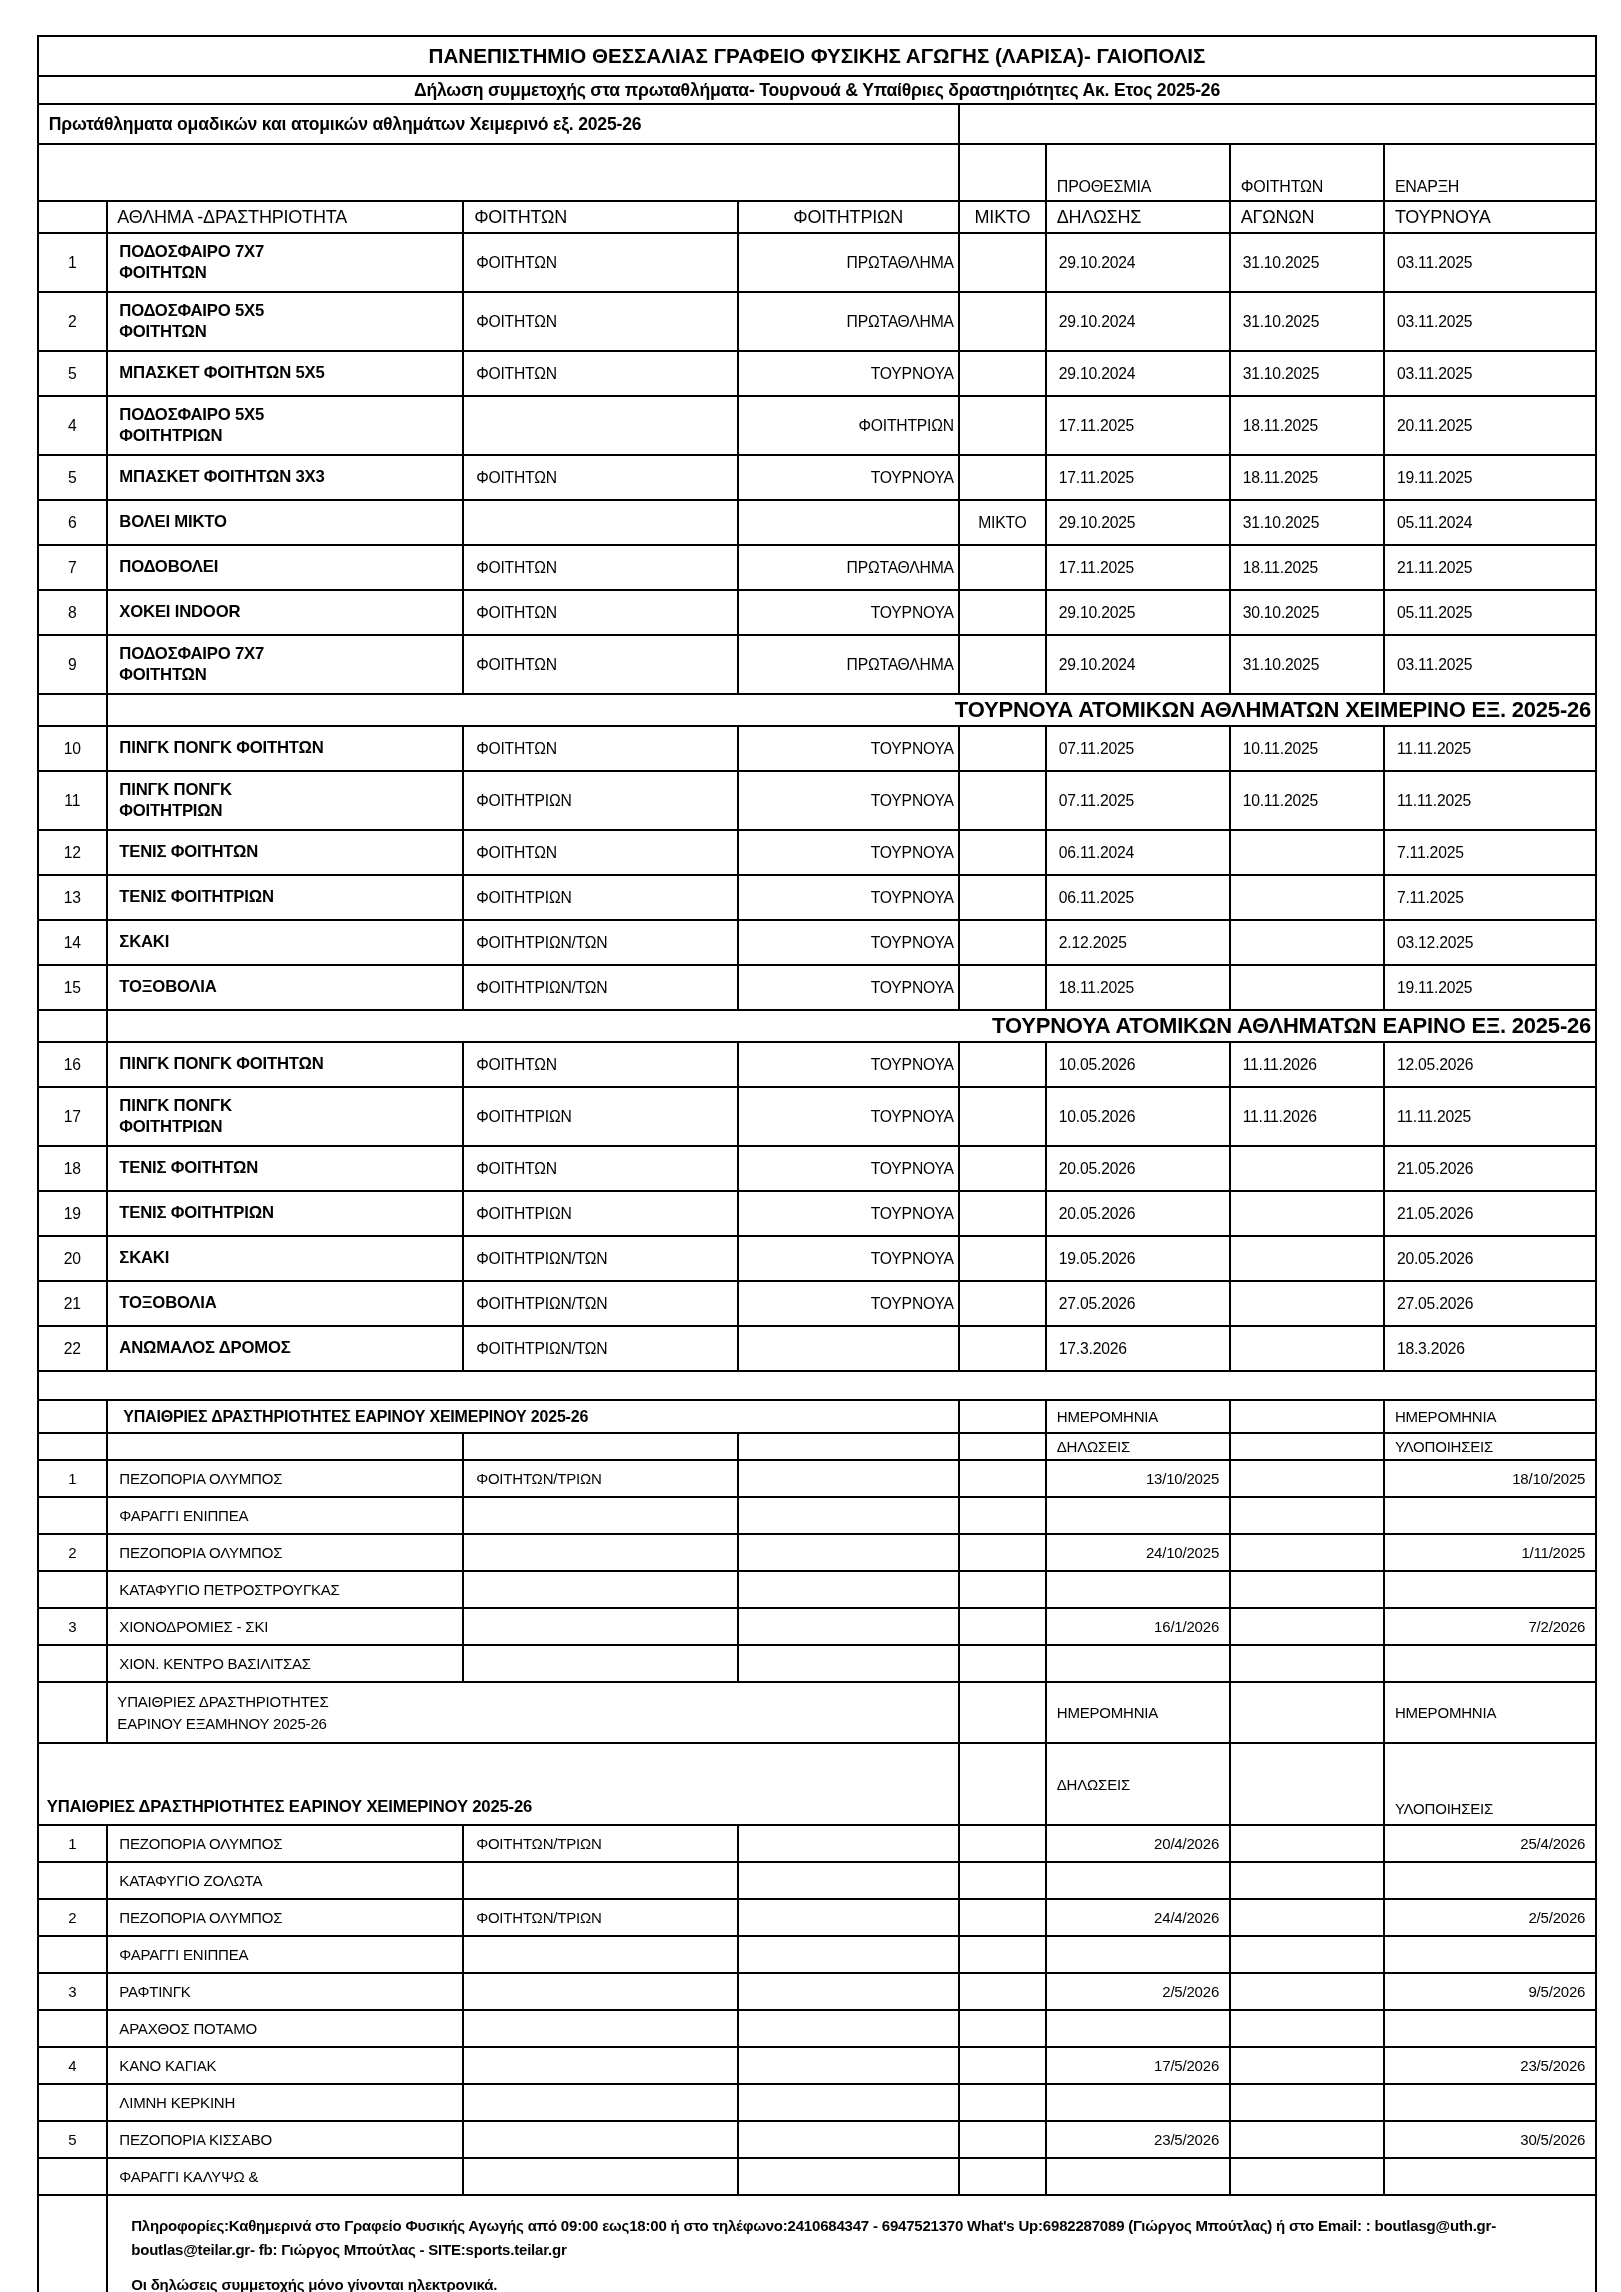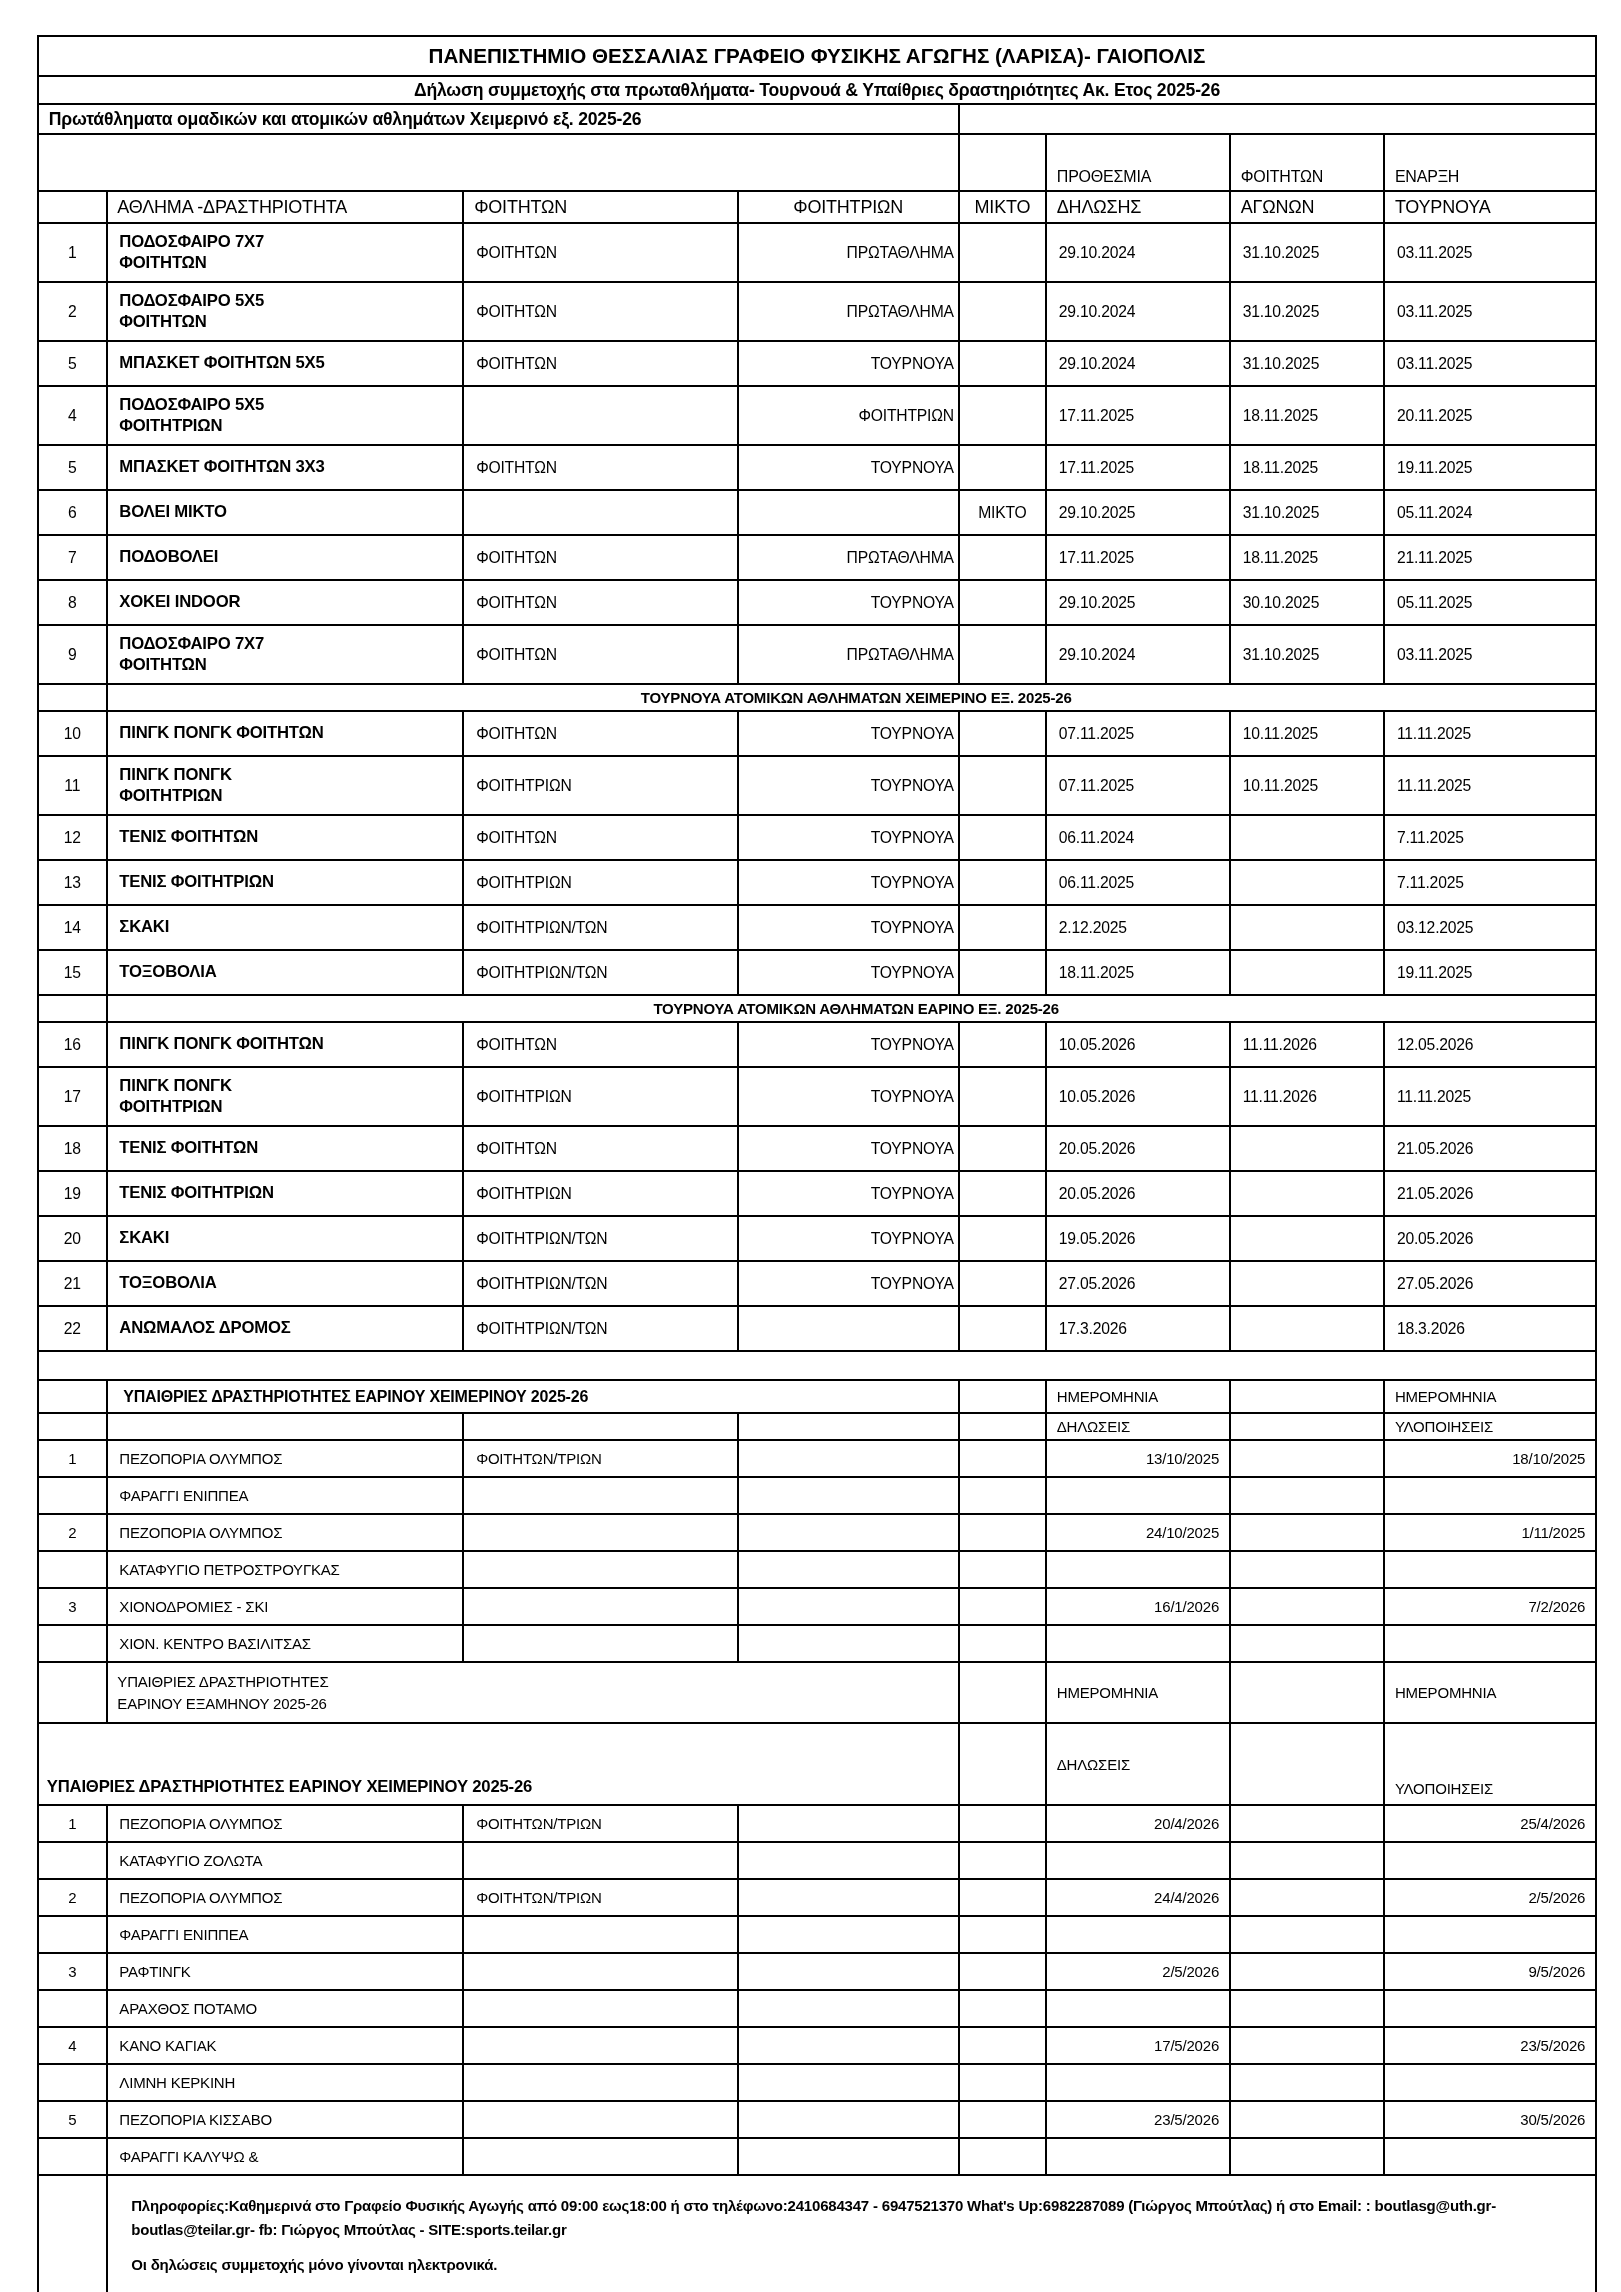--- a/index.html
+++ b/index.html
@@ -9,36 +9,36 @@
   table.grid{border:2.9px solid #000;}
   td{border:2px solid #000;box-sizing:border-box;vertical-align:middle;
      font-size:15.7px;letter-spacing:-0.2px;overflow:hidden;padding:2px 3.9px;}
   
   col.w-num{width:4.4%} col.w-name{width:22.9%} col.w-col2{width:17.6%}
   col.w-col3{width:14.2%} col.w-mikto{width:5.6%} col.w-d1{width:11.8%}
   col.w-d2{width:9.9%} col.w-d3{width:13.6%}
   
   .r-title td{height:40px;font-size:20.6px;font-weight:bold;text-align:center;letter-spacing:0;}
   .r-sub td{height:28px;font-size:17.6px;font-weight:bold;text-align:center;}
-  .r-season td{height:30px;font-size:17.6px;font-weight:bold;text-align:left;padding-left:9.8px;}
+  .r-season td{height:40px;font-size:17.6px;font-weight:bold;text-align:left;padding-left:9.8px;}
   .r-colhead1 td{height:57px;vertical-align:bottom;padding-bottom:3.9px;font-size:16px;}
   .r-colhead2 td{height:32px;font-size:18px;}
   .lab-left{text-align:left;padding-left:9.8px;}
   .lab-center{text-align:center;}
   
   .c-num{text-align:center;}
   .c-name{text-align:left;padding-left:11.8px;font-weight:bold;font-size:16.7px;white-space:pre-line;line-height:1.25;}
   .c-col2{text-align:left;padding-left:11.8px;}
   .c-col3{text-align:right;margin-left:7px;}
   .c-mikto{text-align:center;}
   .c-d1,.c-d2,.c-d3{text-align:left;padding-left:11.8px;}
   tbody.sports td{height:45px;}
   tbody.sports tr.tall td{height:59px;}
   
-  .section-row td{height:27px;font-weight:bold;font-size:15px;text-align:center;padding-left:13.7px;}
+  .section-row td{height:27px;font-weight:bold;font-size:22px;text-align:right;padding-left:13.7px;}
   .spacer-row td{height:29px;border-top:none;border-bottom:none;}
   
   .o-hdr1 td{height:33px;font-size:15px;}
   .o-hdr1 .o-title{font-weight:bold;text-align:left;padding-left:15.7px;font-size:16px;}
   .o-hdr2 td{height:27.4px;font-size:15px;text-align:left;padding-left:9.8px;}
   tbody.outdoor td{height:37px;font-size:15px;font-weight:normal;}
   tbody.outdoor .c-name{font-weight:normal;font-size:15px;}
   tbody.outdoor .c-d1,tbody.outdoor .c-d3{text-align:right;padding-right:9.8px;}
   .o2-pre td{height:61px;font-size:15px;}
   .o2-pre .pre-title{text-align:left;padding-left:9.8px;line-height:1.45;}

